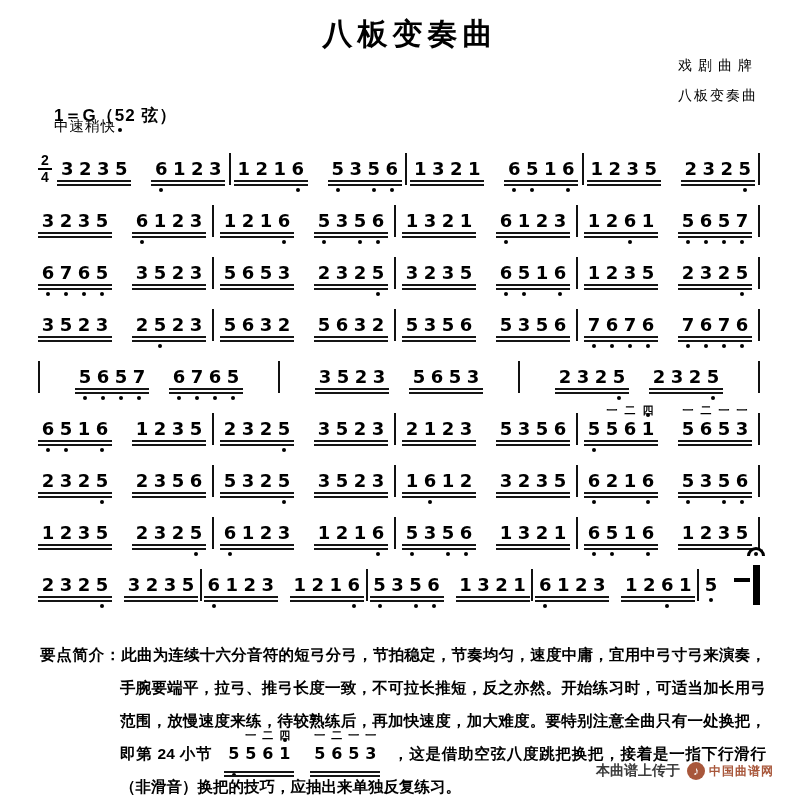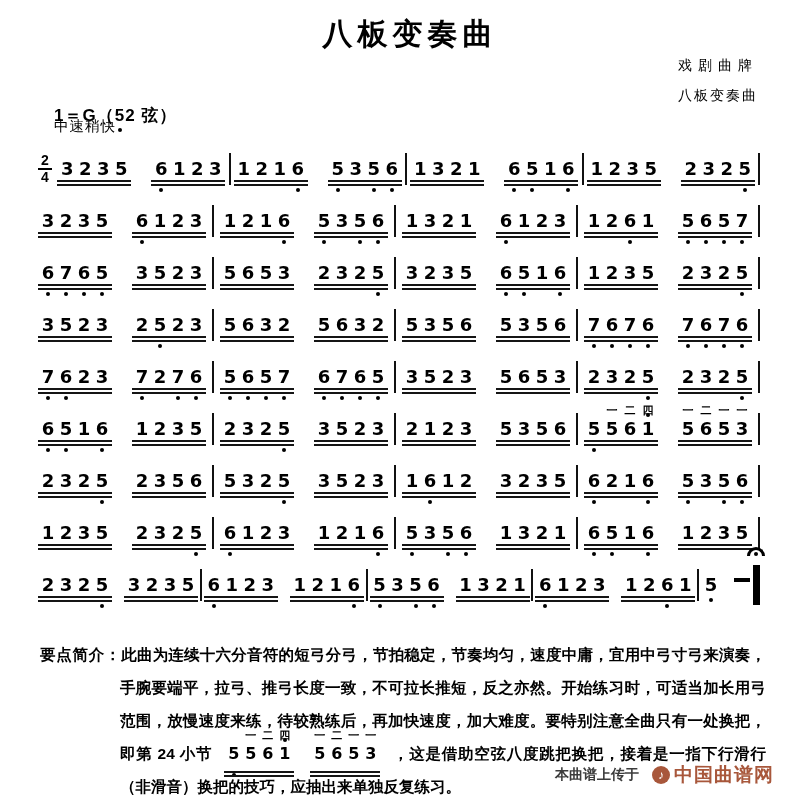--- a/index.html
+++ b/index.html
@@ -52,27 +52,27 @@
   
   .intro{position:absolute;left:40px;right:34px;top:638px;
          font-size:15.5px;font-weight:bold;line-height:33px;
          text-align:justify;text-indent:-80px;padding-left:80px;}
   .intro .lbl{letter-spacing:0.5px;}
   .snip{display:inline-block;text-indent:0;margin:0 4px;}
   .snip .grp{margin:0 8px;}
   .snip .dg{font-size:16px;width:17px;}
 
   
-  .footer{position:absolute;right:26px;top:762px;display:flex;align-items:center;gap:13px;justify-content:flex-end;}
+  .footer{position:absolute;right:26px;top:762px;display:flex;align-items:center;gap:7px;justify-content:flex-end;}
   .upload{font-size:14px;font-weight:bold;color:#3c3c3c;}
   .brand{display:flex;align-items:center;gap:4px;text-decoration:none;}
   .brandicon{width:18px;height:18px;border-radius:50%;color:#fff;
              display:flex;align-items:center;justify-content:center;
              font-size:12px;line-height:18px;}
-  .brandname{font-size:19px;font-weight:bold;letter-spacing:1px;}
+  .brandname{font-size:12px;font-weight:bold;letter-spacing:1px;}
 </style>
 </head>
 <body>
 
 <div class="page">
 
   <div class="title">八板变奏曲</div>
 
   <div class="credits">
     <div class="genre">戏剧曲牌</div>
@@ -171,24 +171,20 @@
           <span class="grp"><span class="dg">5</span><span class="dg">3</span><span class="dg">5</span><span class="dg">6</span><i class="beam beam1"></i><i class="beam beam2"></i></span>
         </span>
         <span class="bar"></span>
         <span class="measure">
           <span class="grp"><span class="dg">7<i class="dot dotb"></i></span><span class="dg">6<i class="dot dotb"></i></span><span class="dg">7<i class="dot dotb"></i></span><span class="dg">6<i class="dot dotb"></i></span><i class="beam beam1"></i><i class="beam beam2"></i></span>
           <span class="grp"><span class="dg">7<i class="dot dotb"></i></span><span class="dg">6<i class="dot dotb"></i></span><span class="dg">7<i class="dot dotb"></i></span><span class="dg">6<i class="dot dotb"></i></span><i class="beam beam1"></i><i class="beam beam2"></i></span>
         </span>
         <span class="bar"></span>
       </div>
       <div class="srow">
-        <span class="measure">
-          <span class="grp"><span class="dg">7<i class="dot dotb"></i></span><span class="dg">6<i class="dot dotb"></i></span><span class="dg">2</span><span class="dg">3</span><i class="beam beam1"></i><i class="beam beam2"></i></span>
-          <span class="grp"><span class="dg">7<i class="dot dotb"></i></span><span class="dg">2</span><span class="dg">7<i class="dot dotb"></i></span><span class="dg">6<i class="dot dotb"></i></span><i class="beam beam1"></i><i class="beam beam2"></i></span>
-        </span>
         <span class="bar"></span>
         <span class="measure">
           <span class="grp"><span class="dg">5<i class="dot dotb"></i></span><span class="dg">6<i class="dot dotb"></i></span><span class="dg">5<i class="dot dotb"></i></span><span class="dg">7<i class="dot dotb"></i></span><i class="beam beam1"></i><i class="beam beam2"></i></span>
           <span class="grp"><span class="dg">6<i class="dot dotb"></i></span><span class="dg">7<i class="dot dotb"></i></span><span class="dg">6<i class="dot dotb"></i></span><span class="dg">5<i class="dot dotb"></i></span><i class="beam beam1"></i><i class="beam beam2"></i></span>
         </span>
         <span class="bar"></span>
         <span class="measure">
           <span class="grp"><span class="dg">3</span><span class="dg">5</span><span class="dg">2</span><span class="dg">3</span><i class="beam beam1"></i><i class="beam beam2"></i></span>
           <span class="grp"><span class="dg">5</span><span class="dg">6</span><span class="dg">5</span><span class="dg">3</span><i class="beam beam1"></i><i class="beam beam2"></i></span>
         </span>

